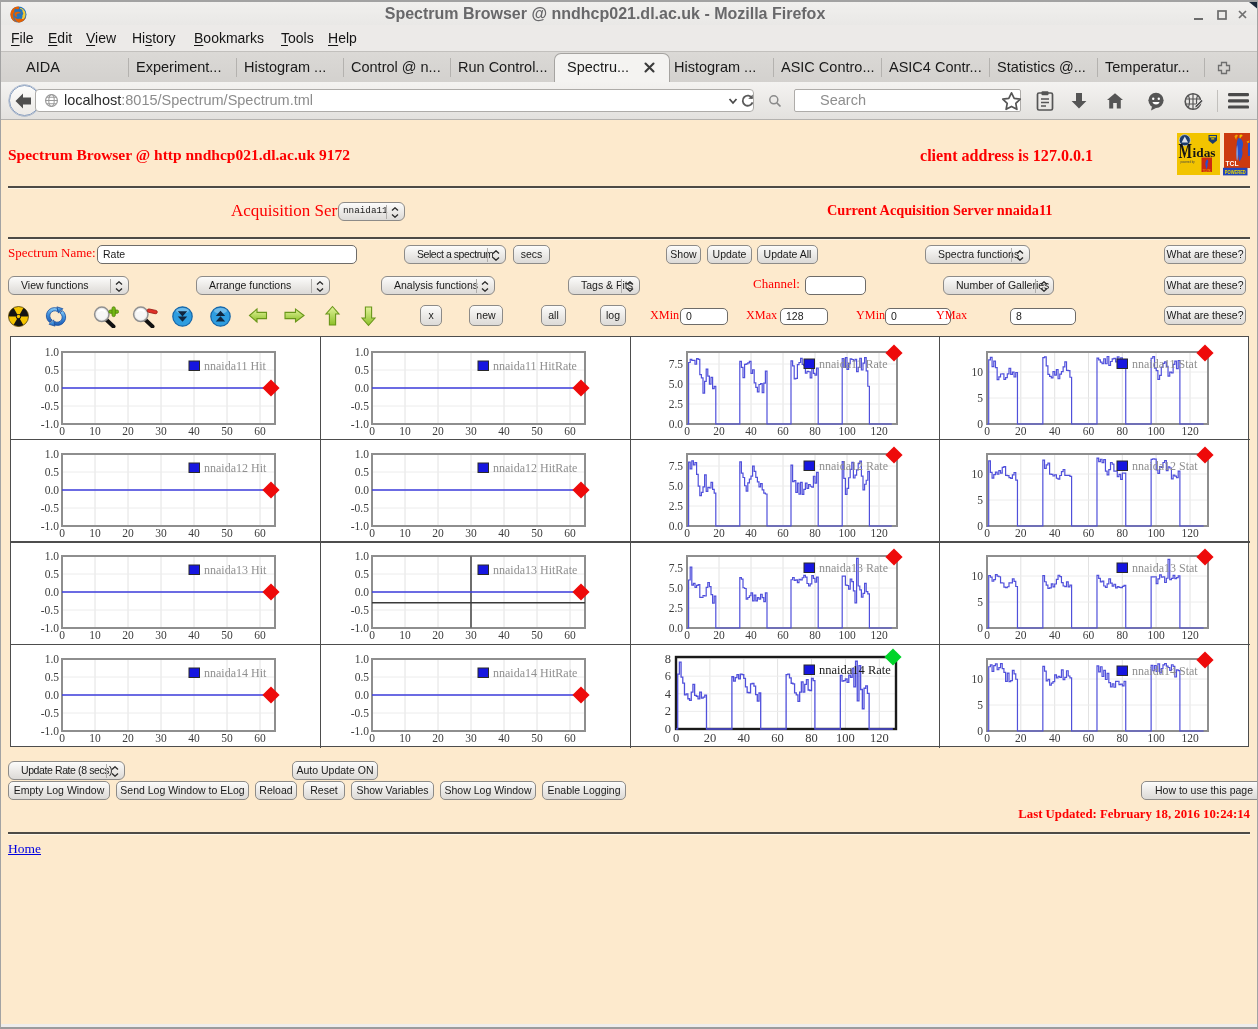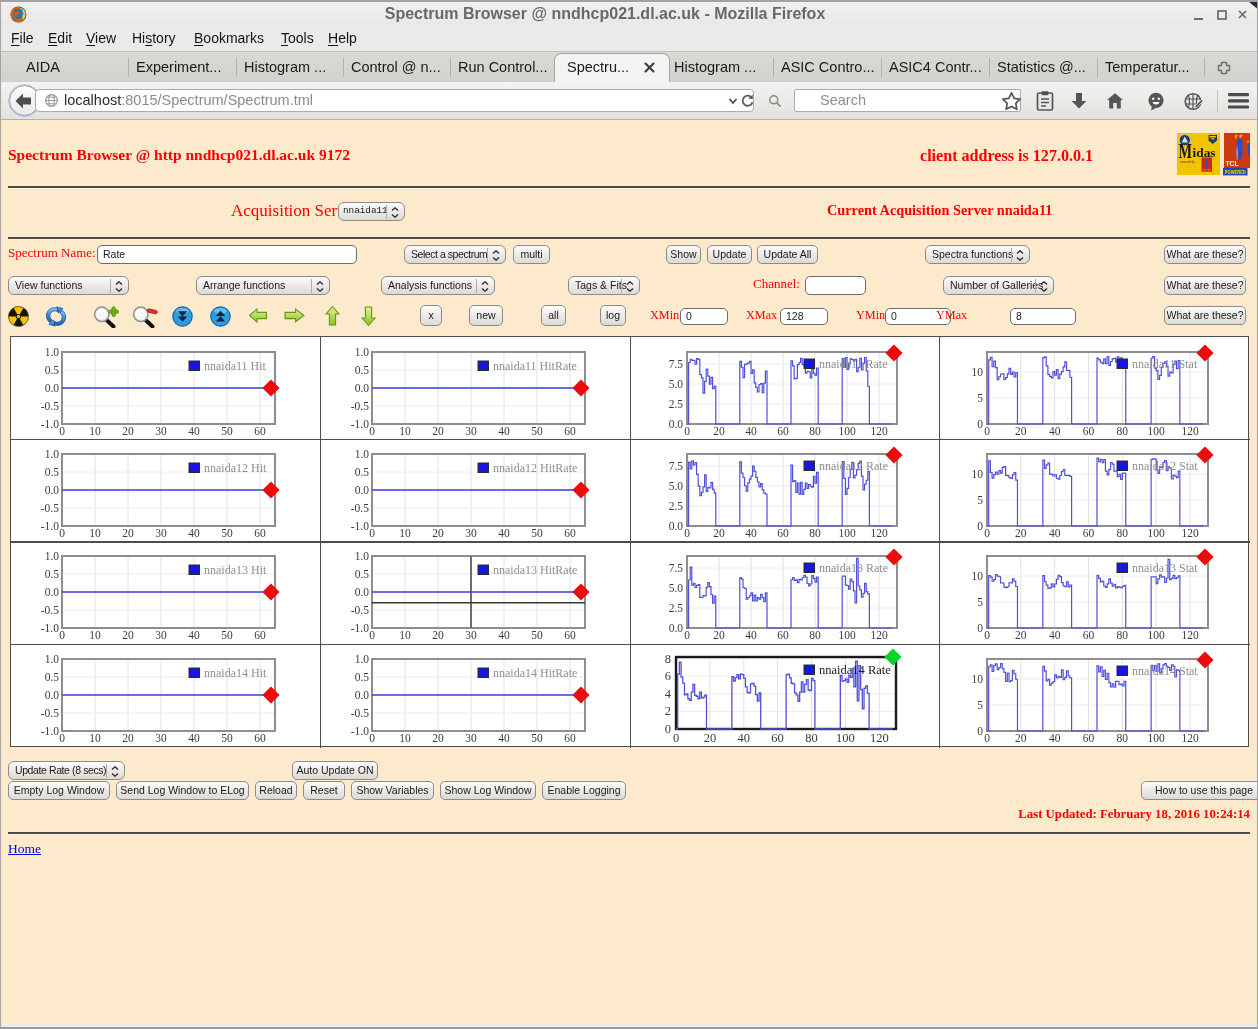--- a/index.html
+++ b/index.html
@@ -27,21 +27,21 @@
 #backbtn { position:absolute; left:8px; top:3px; width:31px; height:31px; border-radius:50%;
   background:linear-gradient(#fcfcfb,#eceae7); border:1px solid #8ba0c0; box-shadow:0 0 0 0.5px #8ba0c0; }
 
 #page { position:absolute; left:0; top:120px; width:1258px; height:909px; background:#fdeacd; }
 .serif { font-family:"Liberation Serif", serif; }
 .red { color:#fd0000; }
 .hr { position:absolute; left:8px; width:1242px; height:2px; border-top:2px solid #4d4b46; border-bottom:1px solid #fdf6e8; }
 .gtkbtn { position:absolute; height:19px; background:linear-gradient(#fcfcfb,#e9e7e4 60%,#dcdad7);
   border:1px solid #8d8b88; border-radius:5px; font-size:10.5px; color:#1a1a1a; text-align:center; line-height:16.5px; white-space:nowrap; overflow:hidden;}
 .gtksel { position:absolute; height:19px; background:linear-gradient(#fcfcfb,#e9e7e4 60%,#dcdad7);
-  border:1px solid #8d8b88; border-radius:6px; font-size:10.5px; color:#1a1a1a; line-height:16.5px; padding-left:6px; padding-right:19px; white-space:nowrap; overflow:hidden;}
+  border:1px solid #8d8b88; border-radius:6px; font-size:10.5px; color:#1a1a1a; line-height:16.5px; padding-left:12px; padding-right:19px; white-space:nowrap; overflow:hidden;}
 .gtksel .sp { position:absolute; right:0; top:2px; width:18px; height:14px; border-left:1px solid #b0aeab;}
 .gtksel svg { position:absolute; right:5px; top:4px; }
 .gtkinp { position:absolute; height:19px; background:#fff; border:1.3px solid #6e6c69; border-radius:5px;
   font-size:10.5px; color:#1a1a1a; line-height:16.5px; padding-left:5px; white-space:nowrap;}
 .cellline { position:absolute; background:#4d4d4d; }
 </style></head>
 <body>
 <div id="titlebar">
  <svg class="abs" style="left:9px;top:4px" width="17" height="17" viewBox="0 0 34 34">
   <circle cx="17" cy="17" r="16" fill="#2574bc"></circle>
@@ -189,21 +189,21 @@
         <path d="M1 3.6 L4 0.8 L7 3.6 M1 7.4 L4 10.2 L7 7.4" stroke="#2a2a2a" stroke-width="1.3" fill="none"></path>
       </svg></div>
 <div class="abs serif red" style="left:827px;top:81.5px;font-size:14.3px;font-weight:bold">Current Acquisition Server nnaida11</div>
 <div class="hr" style="top:117px"></div>
 
 <div class="abs serif red" style="left:8px;top:125px;font-size:13px">Spectrum Name:</div>
 <div class="gtkinp" style="left:97px;top:125px;width:260px">Rate</div>
 <div class="gtksel" style="left:404px;top:125px;width:102px;letter-spacing:-0.45px">Select a spectrum<span class="sp"></span><svg width="8" height="11" viewBox="0 0 8 11">
         <path d="M1 3.6 L4 0.8 L7 3.6 M1 7.4 L4 10.2 L7 7.4" stroke="#2a2a2a" stroke-width="1.3" fill="none"></path>
       </svg></div>
-<div class="gtkbtn" style="left:513px;top:125px;width:37px">multi</div>
+<div class="gtkbtn" style="left:513px;top:125px;width:37px">secs</div>
 <div class="gtkbtn" style="left:666px;top:125px;width:35px">Show</div>
 <div class="gtkbtn" style="left:707px;top:125px;width:45px">Update</div>
 <div class="gtkbtn" style="left:757px;top:125px;width:61px">Update All</div>
 <div class="gtksel" style="left:925px;top:125px;width:105px;padding-right:14px">Spectra functions<span class="sp"></span><svg width="8" height="11" viewBox="0 0 8 11">
         <path d="M1 3.6 L4 0.8 L7 3.6 M1 7.4 L4 10.2 L7 7.4" stroke="#2a2a2a" stroke-width="1.3" fill="none"></path>
       </svg></div>
 <div class="gtkbtn" style="left:1164px;top:125px;width:82px">What are these?</div>
 
 <div class="gtksel" style="left:8px;top:156px;width:121px">View functions<span class="sp"></span><svg width="8" height="11" viewBox="0 0 8 11">
         <path d="M1 3.6 L4 0.8 L7 3.6 M1 7.4 L4 10.2 L7 7.4" stroke="#2a2a2a" stroke-width="1.3" fill="none"></path>

